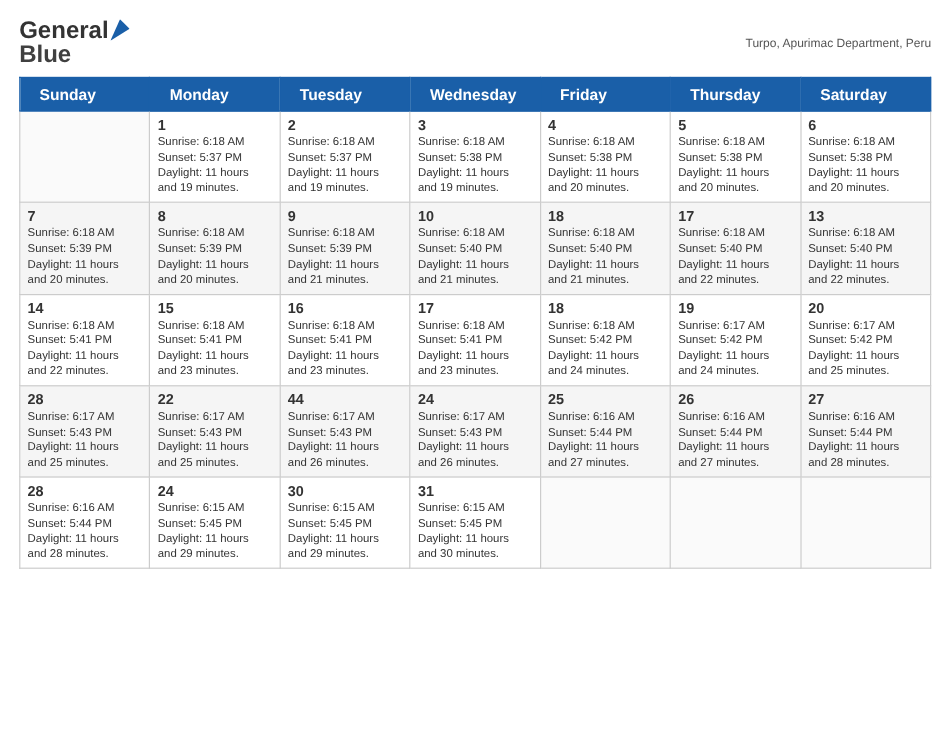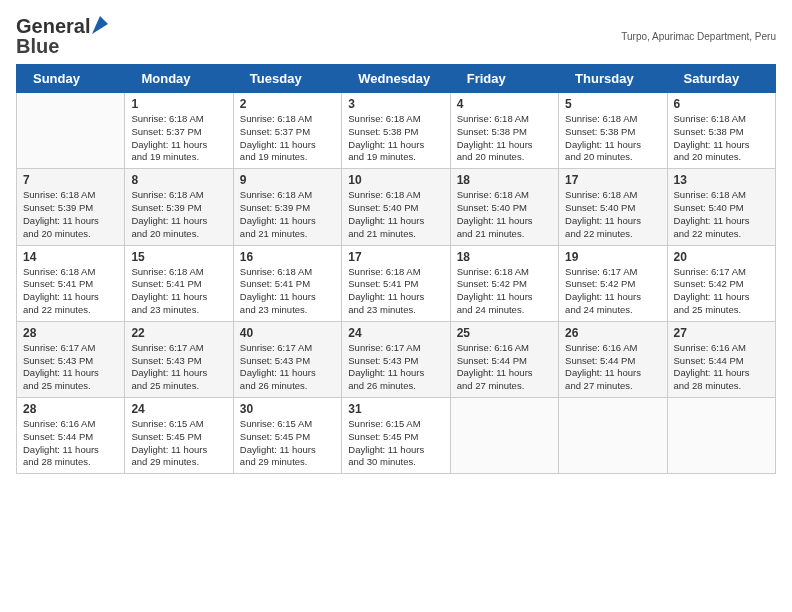--- a/index.html
+++ b/index.html
@@ -280,21 +280,21 @@
 and 25 minutes.</div>
         </td>
         <td>
           <span class="day-number">22</span>
           <div class="cell-text" style="white-space: pre-line;">Sunrise: 6:17 AM
 Sunset: 5:43 PM
 Daylight: 11 hours
 and 25 minutes.</div>
         </td>
         <td>
-          <span class="day-number">40</span>
+          <span class="day-number">44</span>
           <div class="cell-text" style="white-space: pre-line;">Sunrise: 6:17 AM
 Sunset: 5:43 PM
 Daylight: 11 hours
 and 26 minutes.</div>
         </td>
         <td>
           <span class="day-number">24</span>
           <div class="cell-text" style="white-space: pre-line;">Sunrise: 6:17 AM
 Sunset: 5:43 PM
 Daylight: 11 hours

